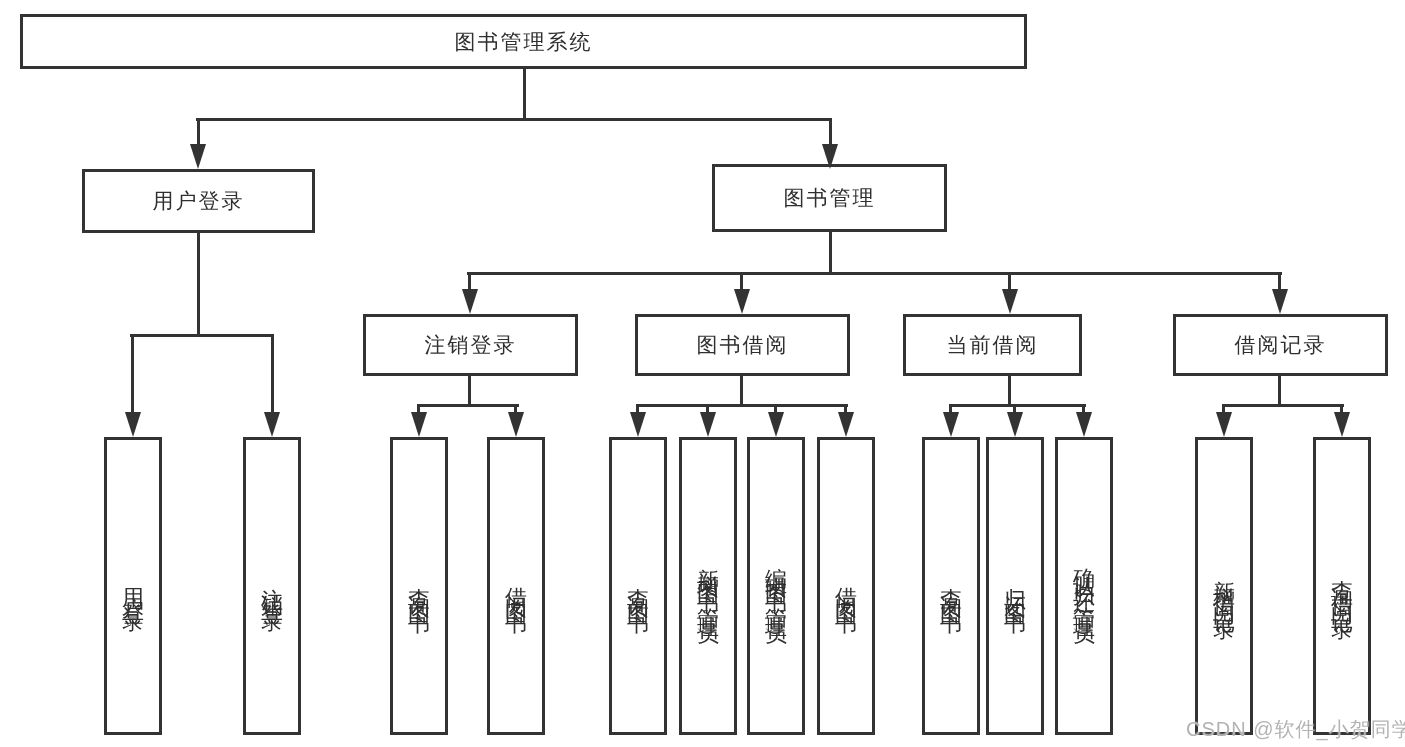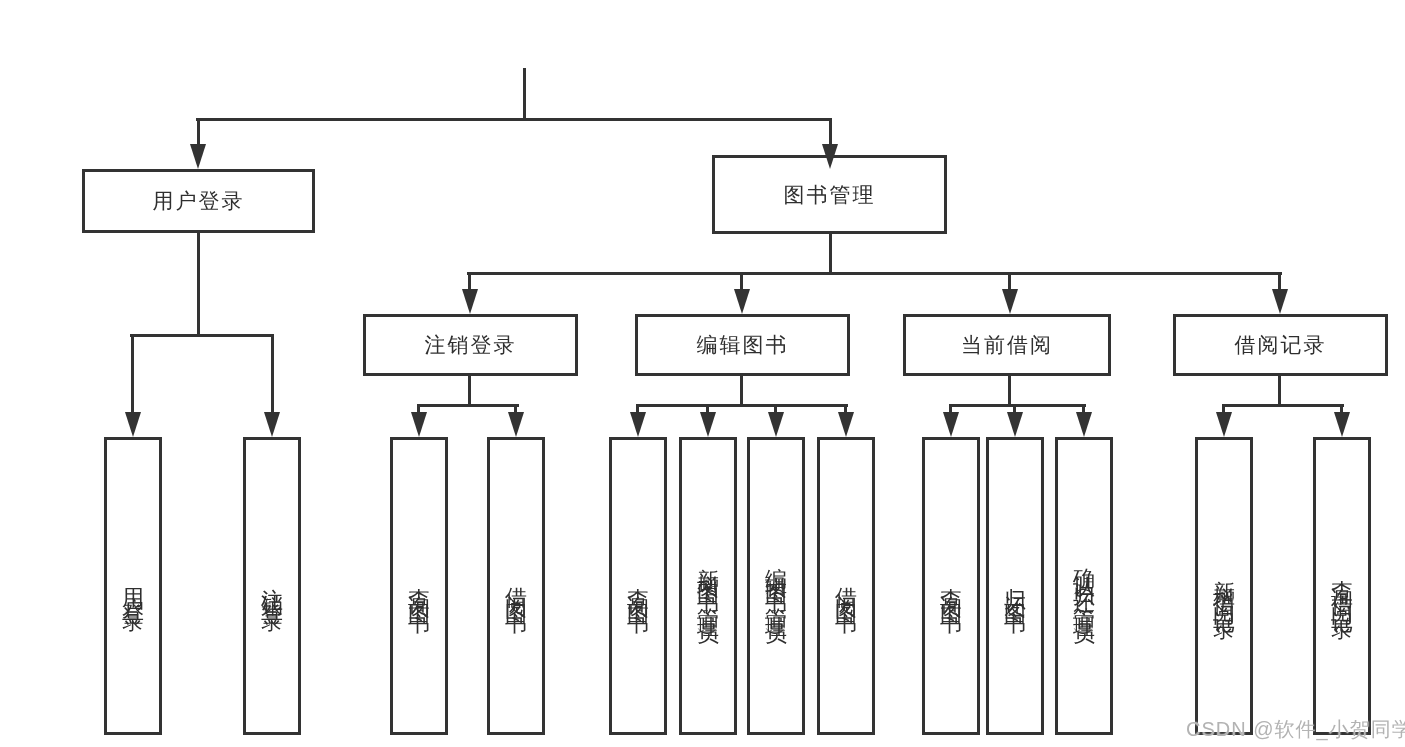--- a/index.html
+++ b/index.html
@@ -49,38 +49,41 @@
     z-index:10;
     text-shadow:0 0 2px #ffffff;
     letter-spacing:1px;
   }
 </style>
 </head>
 <body>
 
 <div class="diagram">
 
+  <div class="box hlabel" style="left:20px;top:14px;width:1007px;height:55px">
+    <span>图书管理系统</span>
+  </div>
 
   <div class="box hlabel" style="left:82px;top:169px;width:233px;height:64px">
     <span>用户登录</span>
   </div>
 
-  <div class="box hlabel" style="left:712px;top:155px;width:235px;height:79px">
+  <div class="box hlabel" style="left:712px;top:164px;width:235px;height:68px">
     <span>图书管理</span>
   </div>
 
   <div class="box hlabel" style="left:363px;top:314px;width:215px;height:62px">
     <span>注销登录</span>
   </div>
 
   <div class="box hlabel" style="left:635px;top:314px;width:215px;height:62px">
-    <span>编辑图书</span>
+    <span>图书借阅</span>
   </div>
 
-  <div class="box hlabel" style="left:903px;top:314px;width:208px;height:62px">
+  <div class="box hlabel" style="left:903px;top:314px;width:179px;height:62px">
     <span>当前借阅</span>
   </div>
 
   <div class="box hlabel" style="left:1173px;top:314px;width:215px;height:62px">
     <span>借阅记录</span>
   </div>
 
   <div class="box vlabel" style="left:104px;top:437px;width:58px;height:298px">
     <span>用户登录</span>
   </div>

